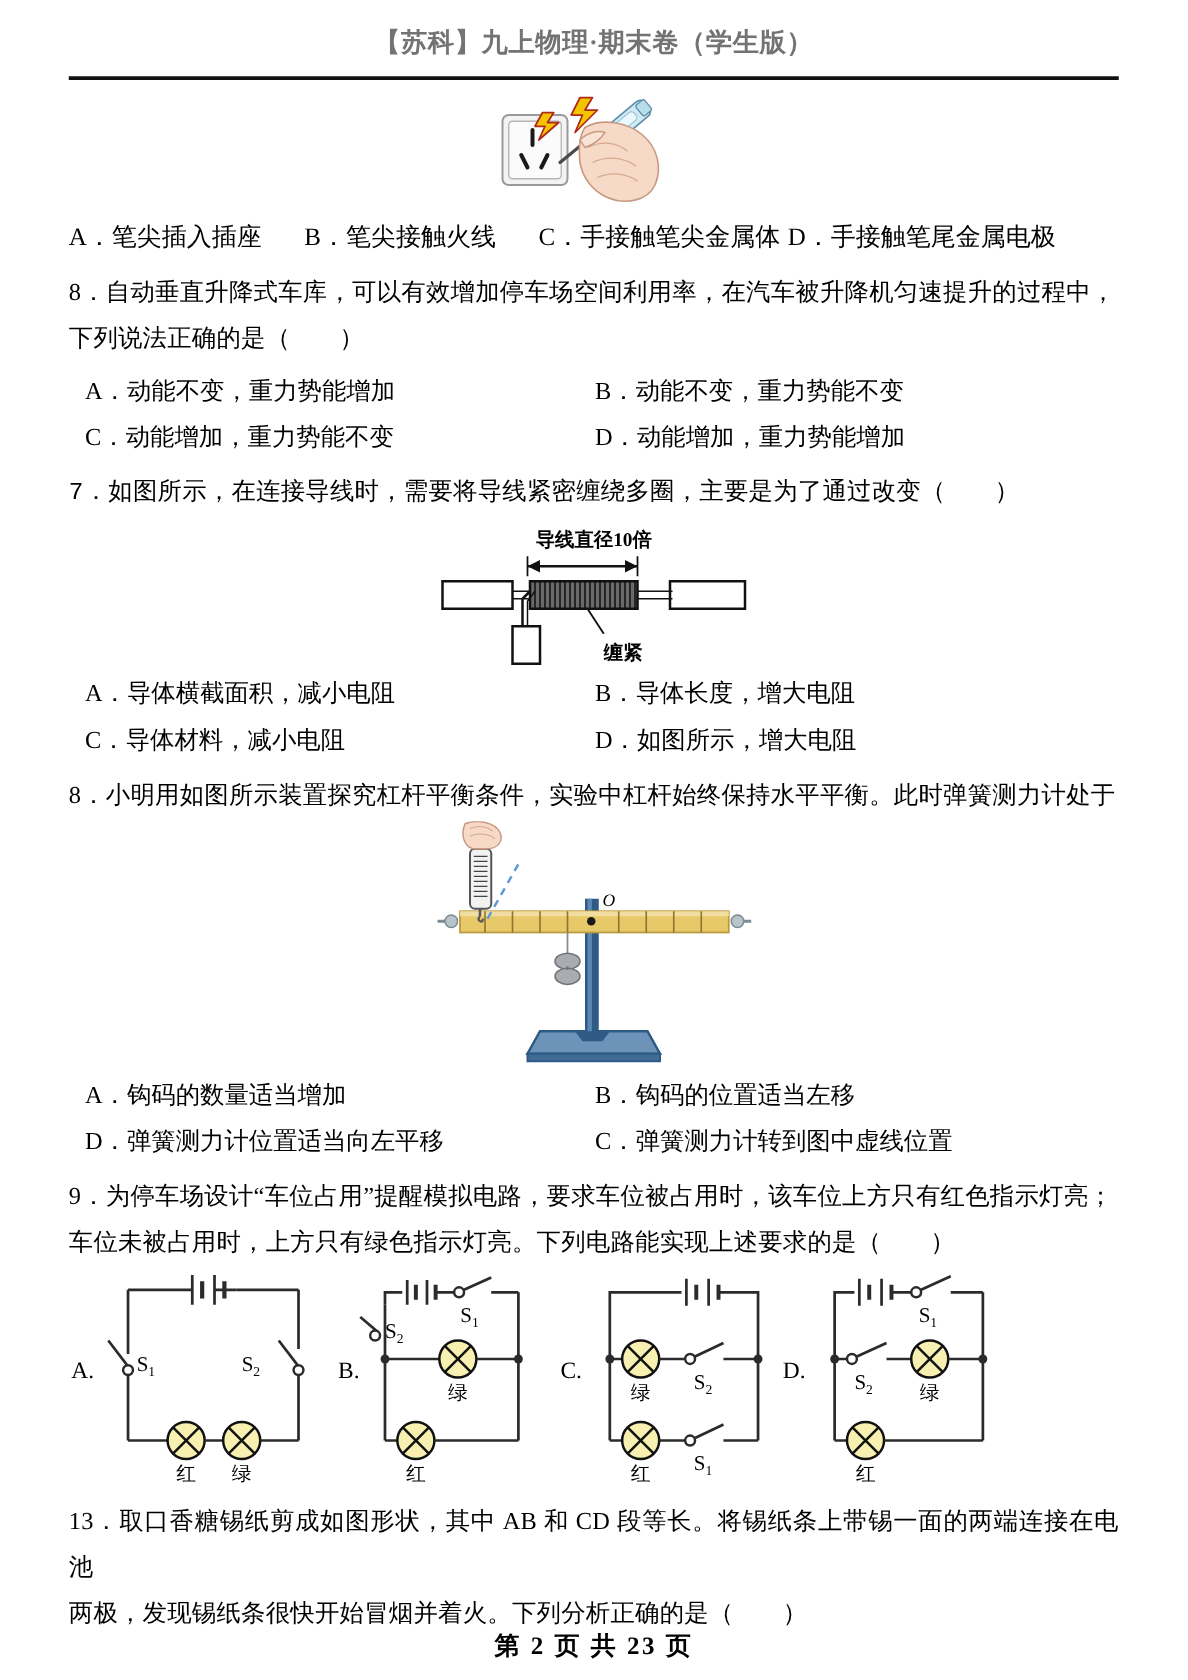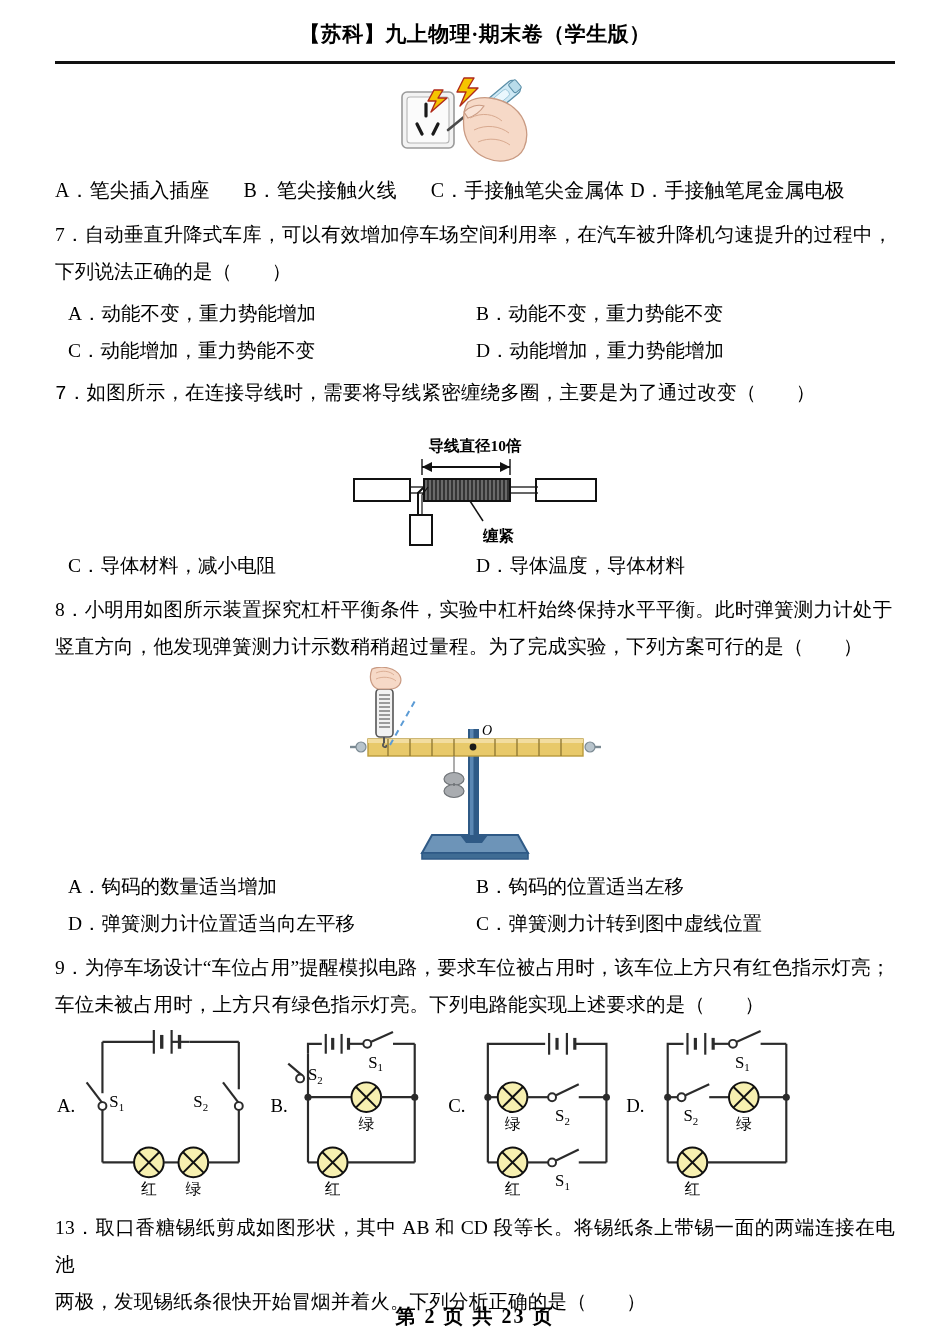--- a/index.html
+++ b/index.html
@@ -20,21 +20,21 @@
     height: 1344px;
     padding: 0 55px;
   }
 
   
   .doc-header {
     text-align: center;
     padding-top: 20px;
     font-size: 21px;
     font-weight: bold;
-    color: #000000;
+    color: #737373;
     letter-spacing: 0.5px;
   }
 
   .header-rule {
     margin-top: 13px;
     border-top: 3px solid #111;
     width: 840px;
   }
 
   
@@ -115,35 +115,35 @@
       <path d="M84 62 C96 56 110 58 119 65" fill="none" stroke="#d8a98f" stroke-width="1"></path>
       <path d="M88 74 C99 69 112 71 120 77" fill="none" stroke="#d8a98f" stroke-width="1"></path>
       <path d="M74 44 C80 38 88 36 94 38 C90 44 84 48 78 50 Z" fill="#f9e3d6" stroke="#c99a82" stroke-width="1.1"></path>
     </svg>
   </div>
 
   <div class="opt-inline" style="margin-top:4px;">
     <span>A．笔尖插入插座</span><span class="sp-m"></span><span>B．笔尖接触火线</span><span class="sp-m"></span><span>C．手接触笔尖金属体</span><span class="sp-s"></span><span>D．手接触笔尾金属电极</span>
   </div>
 
-  <div class="q-text" style="margin-top:7px;">7．自动垂直升降式车库，可以有效增加停车场空间利用率，在汽车被升降机匀速提升的过程中，</div>
+  <div class="q-text" style="margin-top:7px;">8．自动垂直升降式车库，可以有效增加停车场空间利用率，在汽车被升降机匀速提升的过程中，</div>
   <div class="q-text">下列说法正确的是（　　）</div>
 
   <div class="opt-row opt-2col" style="margin-top:5px;">
     <span class="opt">A．动能不变，重力势能增加</span>
     <span class="opt">B．动能不变，重力势能不变</span>
   </div>
   <div class="opt-row opt-2col">
     <span class="opt">C．动能增加，重力势能不变</span>
     <span class="opt">D．动能增加，重力势能增加</span>
   </div>
 
   <div class="q-text" style="margin-top:7px;font-family:Liberation Mono, monospace;">7．如图所示，在连接导线时，需要将导线紧密缠绕多圈，主要是为了通过改变（　　）</div>
 
-  <div class="fig" style="margin-top:22px;">
+  <div class="fig" style="margin-top:8px;">
     <svg width="250" height="112" viewBox="0 0 250 112">
 
       <text class="lbl" x="125" y="16" text-anchor="middle" font-size="15.5" font-weight="bold">导线直径10倍</text>
 
       <line x1="72" y1="32" x2="160" y2="32" stroke="#111" stroke-width="2"></line>
       <path d="M72 32 L82 27 L82 37 Z" fill="#111"></path>
       <path d="M160 32 L150 27 L150 37 Z" fill="#111"></path>
       <line x1="72" y1="24" x2="72" y2="40" stroke="#111" stroke-width="1.4"></line>
       <line x1="160" y1="24" x2="160" y2="40" stroke="#111" stroke-width="1.4"></line>
 
@@ -183,27 +183,30 @@
 
       <path d="M74 52 L68 58 L68 92" fill="none" stroke="#111" stroke-width="2"></path>
       <path d="M78 52 L72 60 L72 92" fill="none" stroke="#111" stroke-width="1.2"></path>
       <rect x="60" y="80" width="22" height="30" fill="#fff" stroke="#111" stroke-width="2"></rect>
 
       <line x1="120" y1="66" x2="133" y2="86" stroke="#111" stroke-width="1.5"></line>
       <text class="lbl" x="133" y="106" font-size="15.5" font-weight="bold">缠紧</text>
     </svg>
   </div>
 
+  <div class="opt-row opt-2col" style="margin-top:4px;">
+    <span class="opt">A．导体横截面积，减小电阻</span>
+    <span class="opt">B．导体长度，增大电阻</span>
+  </div>
   <div class="opt-row opt-2col">
     <span class="opt">C．导体材料，减小电阻</span>
-    <span class="opt">D．导体温度，导体材料</span>
+    <span class="opt">D．如图所示，增大电阻</span>
   </div>
 
   <div class="q-text" style="margin-top:7px;">8．小明用如图所示装置探究杠杆平衡条件，实验中杠杆始终保持水平平衡。此时弹簧测力计处于</div>
-  <div class="q-text">竖直方向，他发现弹簧测力计示数稍稍超过量程。为了完成实验，下列方案可行的是（　　）</div>
 
   <div class="fig" style="margin-top:2px;">
     <svg width="330" height="200" viewBox="0 0 330 200">
 
       <path d="M112 186 L218 186 L208 168 L122 168 Z" fill="#6d94b8" stroke="#2f5a86" stroke-width="2"></path>
       <path d="M112 186 L218 186 L218 192 L112 192 Z" fill="#3f6c94" stroke="#2f5a86" stroke-width="1.6"></path>
 
       <rect x="158" y="62" width="11" height="108" fill="#2f5a86"></rect>
       <rect x="160" y="62" width="3.5" height="108" fill="#5b87b3"></rect>
       <path d="M150 168 L178 168 L172 176 L156 176 Z" fill="#2f5a86"></path>

